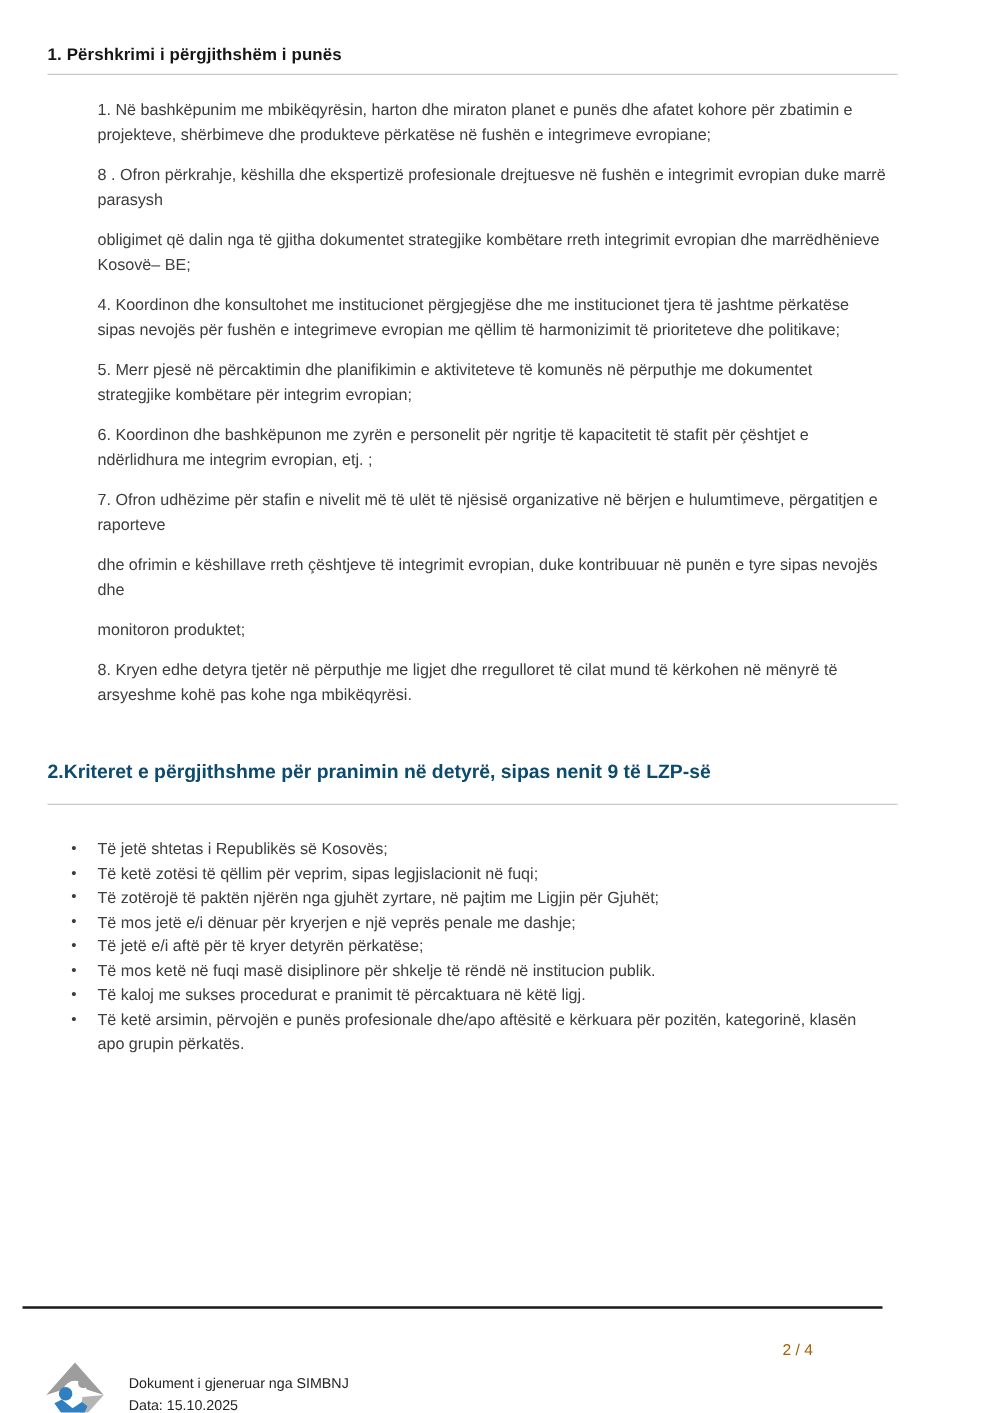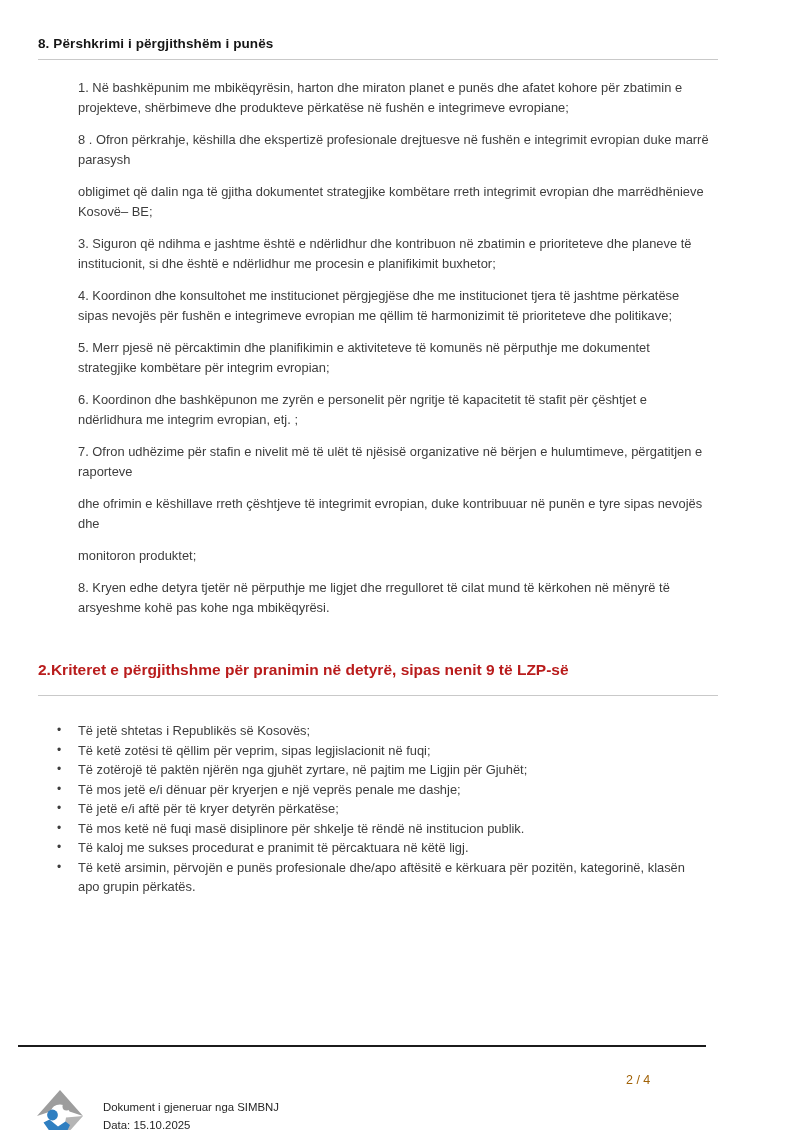--- a/index.html
+++ b/index.html
@@ -11,21 +11,21 @@
     position:relative;
     overflow:hidden;
   }
   .content { padding:36px 82px 0 38px; }
 
   .section-heading1 {
     font-size:13.5px; font-weight:bold; color:#161616;
     margin:0; line-height:16px; letter-spacing:0.1px;
   }
   .section-heading2 {
-    font-size:15.5px; font-weight:bold; color:#b91c1c;
+    font-size:15.5px; font-weight:bold; color:#0c4a6e;
     margin:42px 0 16px 0; line-height:19px;
   }
   .heading-rule {
     border:none; border-top:1.5px solid #c9c9c9;
     margin:7px 0 0 0;
   }
 
   .body-block { margin:18px 0 0 40px; width:634px; }
   .para {
     font-size:12.9px; line-height:20px;
@@ -65,32 +65,31 @@
   .page-number {
     position:absolute; left:626px; top:1073px;
     font-size:12.5px; color:#a16207;
   }
 </style>
 </head>
 <body>
 
 <div class="content">
 
-  <h1 class="section-heading1">8. Përshkrimi i përgjithshëm i punës</h1>
+  <h1 class="section-heading1">1. Përshkrimi i përgjithshëm i punës</h1>
   <hr class="heading-rule">
 
   <div class="body-block">
 
       <p class="para">1. Në bashkëpunim me mbikëqyrësin, harton dhe miraton planet e punës dhe afatet kohore për zbatimin e projekteve, shërbimeve dhe produkteve përkatëse në fushën e integrimeve evropiane;</p>
 
       <p class="para">8 . Ofron përkrahje, këshilla dhe ekspertizë profesionale drejtuesve në fushën e integrimit evropian duke marrë parasysh</p>
 
       <p class="para">obligimet që dalin nga të gjitha dokumentet strategjike kombëtare rreth integrimit evropian dhe marrëdhënieve Kosovë– BE;</p>
 
-      <p class="para">3. Siguron që ndihma e jashtme është e ndërlidhur dhe kontribuon në zbatimin e prioriteteve dhe planeve të institucionit, si dhe është e ndërlidhur me procesin e planifikimit buxhetor;</p>
 
       <p class="para">4. Koordinon dhe konsultohet me institucionet përgjegjëse dhe me institucionet tjera të jashtme përkatëse sipas nevojës për fushën e integrimeve evropian me qëllim të harmonizimit të prioriteteve dhe politikave;</p>
 
       <p class="para">5. Merr pjesë në përcaktimin dhe planifikimin e aktiviteteve të komunës në përputhje me dokumentet strategjike kombëtare për integrim evropian;</p>
 
       <p class="para">6. Koordinon dhe bashkëpunon me zyrën e personelit për ngritje të kapacitetit të stafit për çështjet e ndërlidhura me integrim evropian, etj. ;</p>
 
       <p class="para">7. Ofron udhëzime për stafin e nivelit më të ulët të njësisë organizative në bërjen e hulumtimeve, përgatitjen e raporteve</p>
 
       <p class="para">dhe ofrimin e këshillave rreth çështjeve të integrimit evropian, duke kontribuuar në punën e tyre sipas nevojës dhe</p>

